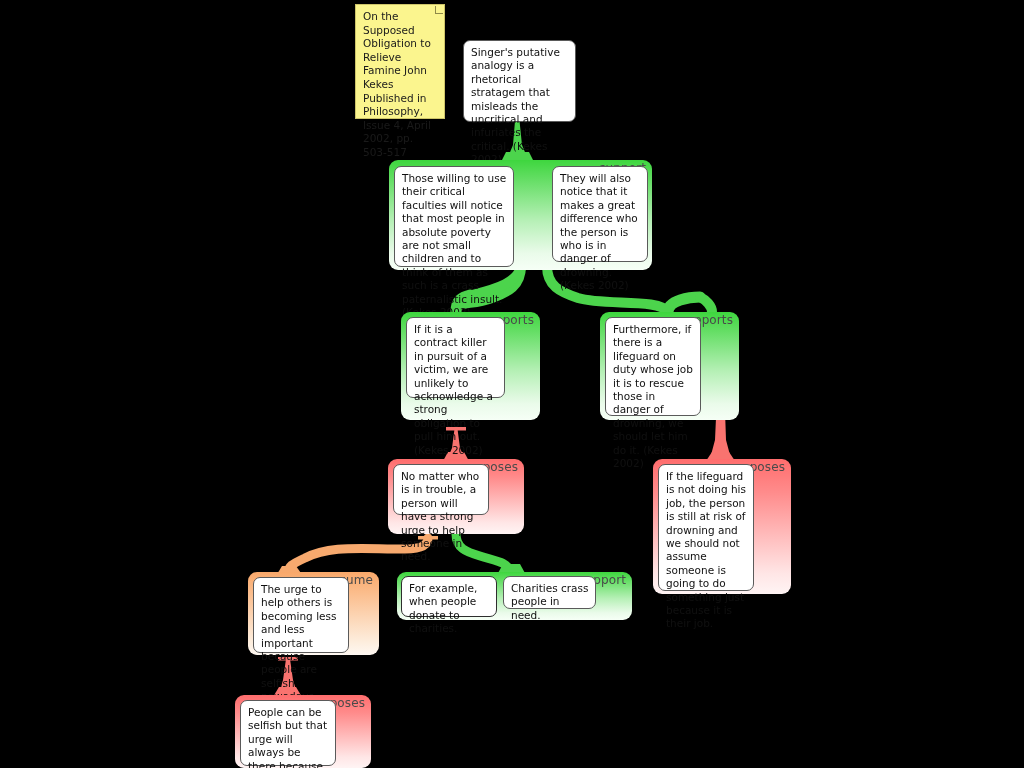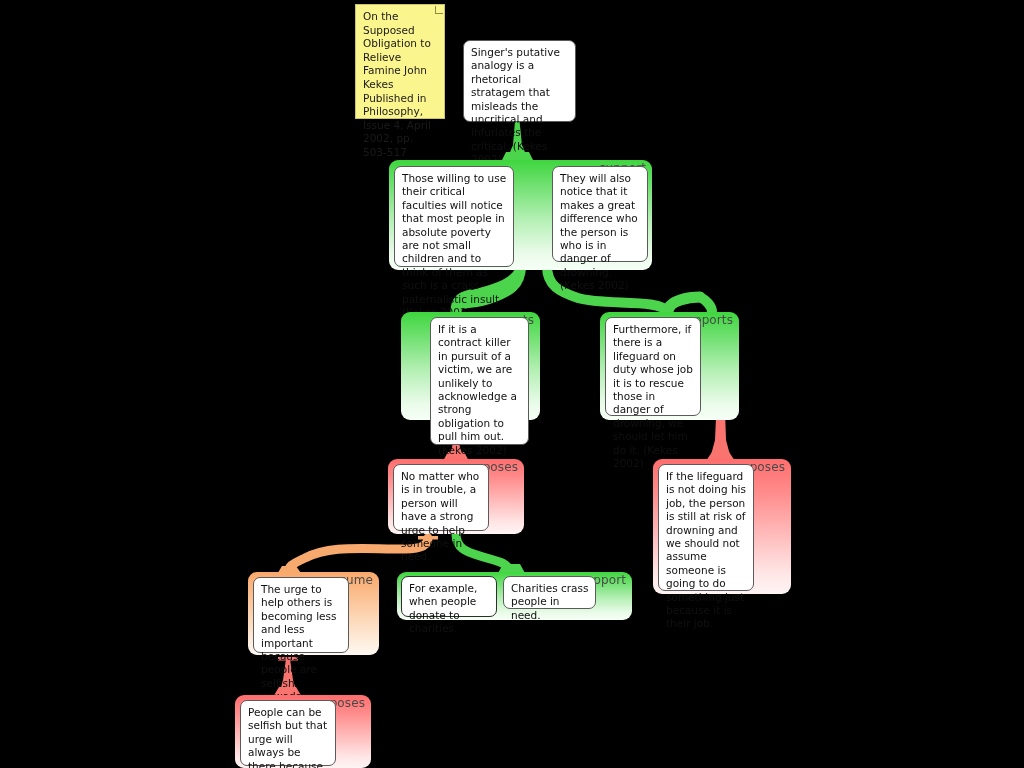--- a/index.html
+++ b/index.html
@@ -173,35 +173,35 @@
   <div class="claim" style="left:394px; top:166px; width:120px; height:101px;">
     <span>Those willing to use their critical faculties will notice that most people in absolute poverty are not small children and to think of them as such is a crass paternalistic insult. (Kekes 2002)</span>
   </div>
   <div class="claim" style="left:522px; top:166px; width:96px; height:96px;margin-left:30px;">
     <span>They will also notice that it makes a great difference who the person is who is in danger of drowning. (Kekes 2002)</span>
   </div>
 
   <div class="group green" style="left:401px; top:312px; width:139px; height:108px;">
     <span class="group-label">supports</span>
   </div>
-  <div class="claim" style="left:406px; top:317px; width:99px; height:128px;margin-left:24px;">
+  <div class="claim" style="left:406px; top:317px; width:99px; height:81px;">
     <span>If it is a contract killer in pursuit of a victim, we are unlikely to acknowledge a strong obligation to pull him out. (Kekes 2002)</span>
   </div>
 
   <div class="group green" style="left:600px; top:312px; width:139px; height:108px;">
     <span class="group-label">supports</span>
   </div>
   <div class="claim" style="left:605px; top:317px; width:96px; height:99px;">
     <span>Furthermore, if there is a lifeguard on duty whose job it is to rescue those in danger of drowning, we should let him do it. (Kekes 2002)</span>
   </div>
 
   <div class="group red" style="left:388px; top:459px; width:136px; height:75px;">
     <span class="group-label">opposes</span>
   </div>
-  <div class="claim" style="left:393px; top:464px; width:96px; height:67px;">
+  <div class="claim" style="left:393px; top:464px; width:96px; height:51px;">
     <span>No matter who is in trouble, a person will have a strong urge to help someone in need.</span>
   </div>
 
   <div class="group red" style="left:653px; top:459px; width:138px; height:135px;">
     <span class="group-label">opposes</span>
   </div>
   <div class="claim" style="left:658px; top:464px; width:96px; height:127px;">
     <span>If the lifeguard is not doing his job, the person is still at risk of drowning and we should not assume someone is going to do something just because it is their job.</span>
   </div>
 

